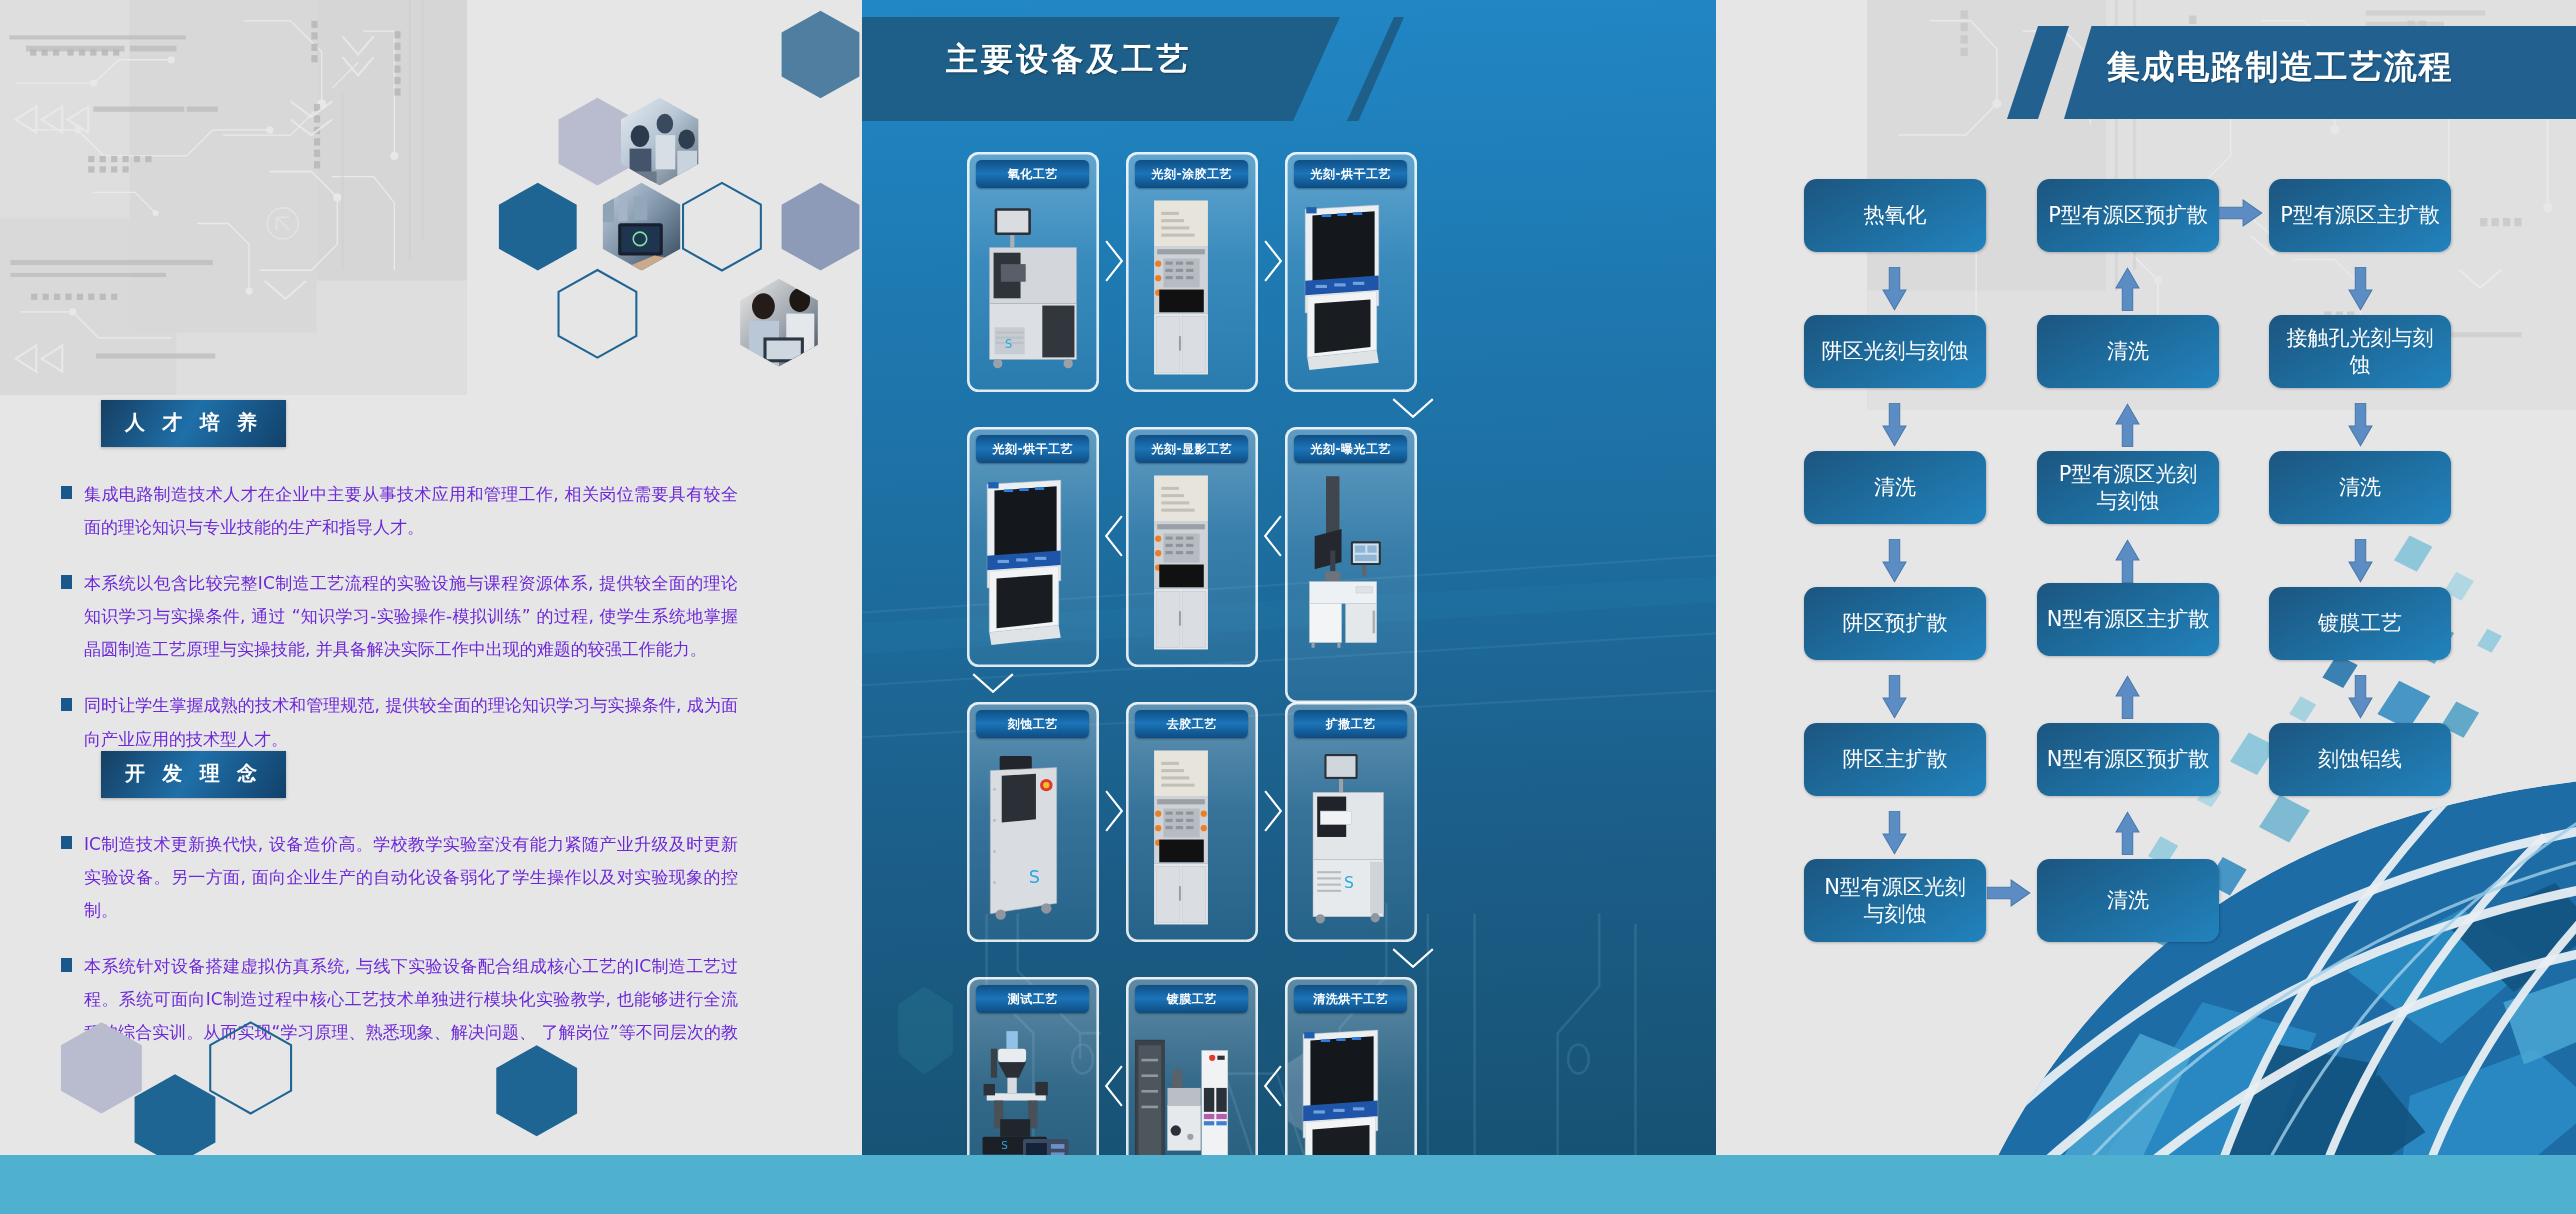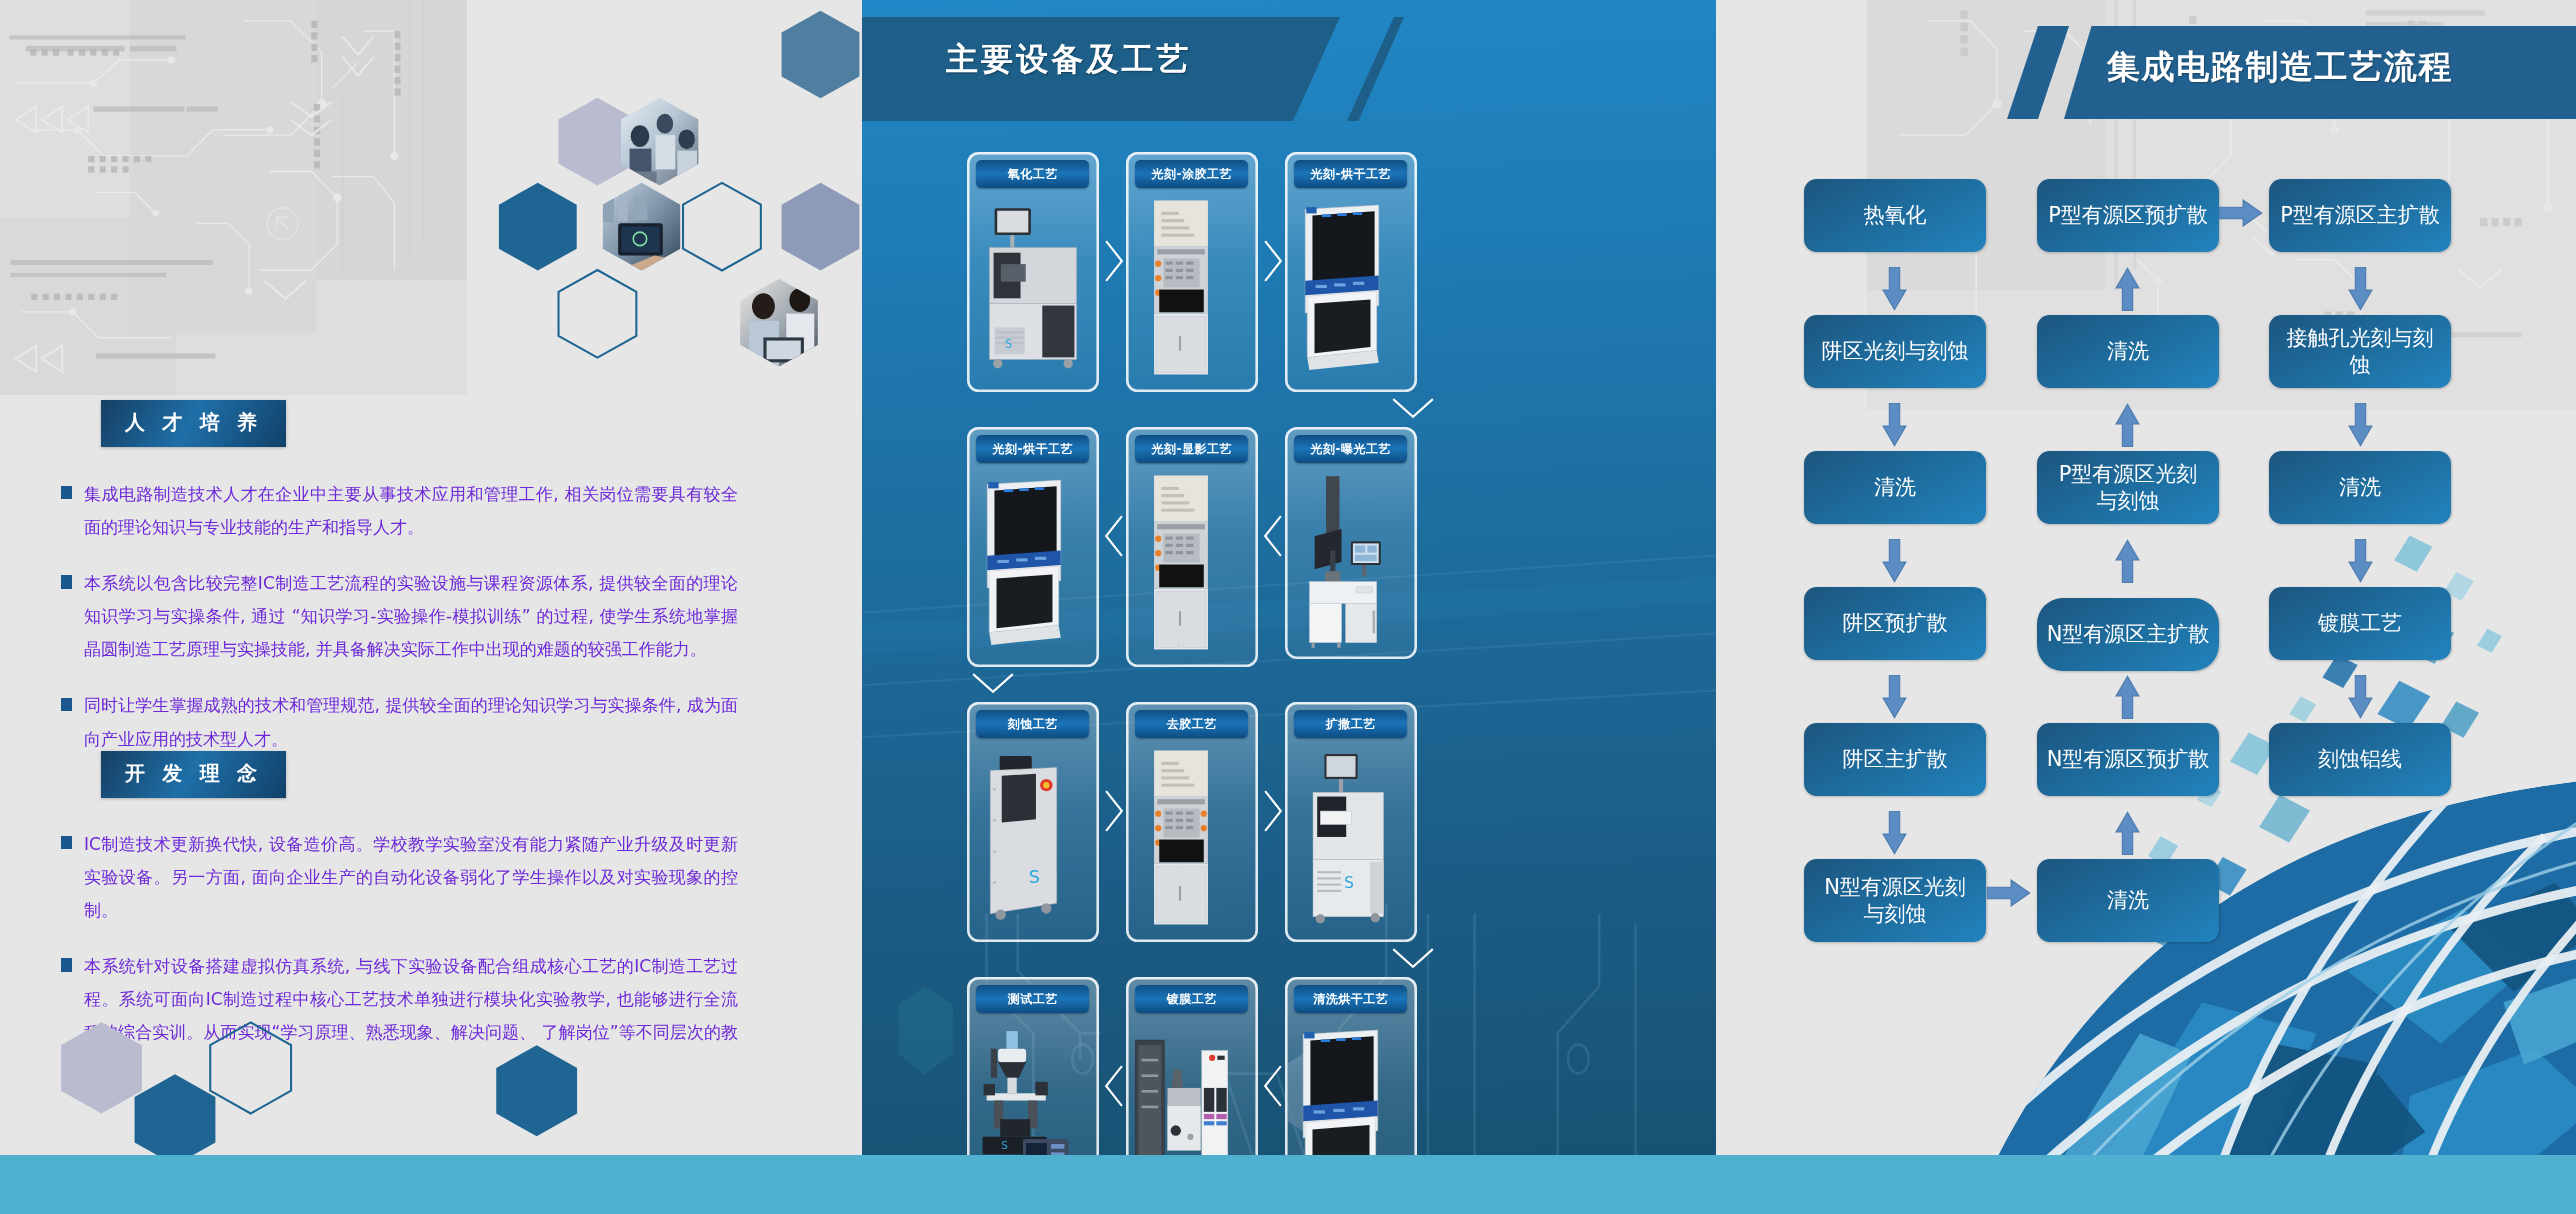--- a/index.html
+++ b/index.html
@@ -469,21 +469,21 @@
         <circle cx="12" cy="122" r="6" fill="#e8802a"></circle>
           <circle cx="12" cy="150" r="6" fill="#e8802a"></circle>
           <circle cx="12" cy="178" r="6" fill="#e8802a"></circle>
         <rect x="14" y="172" width="86" height="44" fill="#111"></rect>
         <rect x="4" y="218" width="104" height="118" fill="#e3e6e9"></rect>
         <rect x="8" y="224" width="46" height="108" fill="#dadde1" stroke="#c0c4c8"></rect>
         <rect x="58" y="224" width="46" height="108" fill="#dadde1" stroke="#c0c4c8"></rect>
         <rect x="52" y="262" width="4" height="28" fill="#9aa0a6"></rect>
       </svg>
     </div>
-    <div class="eq-card" style="left:423px; top:427px; height:232px;border-radius:12px;">
+    <div class="eq-card" style="left:423px; top:427px; height:276px;">
       <div class="eq-label">光刻-曝光工艺</div>
       <svg class="eq-photo" style="left:9.3px;top:48px;width:93px;height:174px" viewBox="0 0 180 336">
         <rect x="62" y="2" width="26" height="116" fill="#40464e"></rect>
         <path d="M40 118 L92 104 L92 168 L40 182 Z" fill="#24282e"></path>
         <rect x="70" y="146" width="10" height="40" fill="#3a4048"></rect>
         <rect x="60" y="186" width="30" height="22" fill="#6b737c"></rect>
         <rect x="110" y="128" width="58" height="46" rx="3" fill="#2b3038"></rect>
         <rect x="114" y="132" width="50" height="38" fill="#cfe0ef"></rect>
         <g fill="#8fb6d6">
             <rect x="118" y="136" width="20" height="14"></rect>
@@ -853,21 +853,21 @@
         </svg>
       <div class="fbox" style="left:233px; top:136px;  height:73px;">清洗</div>
       <svg class="arr-u" style="left:311px; top:224px;" viewBox="0 0 48 84">
           <path d="M24 2 L46 40 L34 40 L34 84 L14 84 L14 40 L2 40 Z" fill="#5b8dc4" stroke="#4a78ab" stroke-width="2"></path>
         </svg>
       <div class="fbox" style="left:233px; top:272px;  height:73px; white-space:pre-line;">P型有源区光刻
 与刻蚀</div>
       <svg class="arr-u" style="left:311px; top:360px;" viewBox="0 0 48 84">
           <path d="M24 2 L46 40 L34 40 L34 84 L14 84 L14 40 L2 40 Z" fill="#5b8dc4" stroke="#4a78ab" stroke-width="2"></path>
         </svg>
-      <div class="fbox" style="left:233px; top:419px;  height:73px;border-radius:26px;">N型有源区主扩散</div>
+      <div class="fbox" style="left:233px; top:404px;  height:73px;">N型有源区主扩散</div>
       <svg class="arr-u" style="left:311px; top:496px;" viewBox="0 0 48 84">
           <path d="M24 2 L46 40 L34 40 L34 84 L14 84 L14 40 L2 40 Z" fill="#5b8dc4" stroke="#4a78ab" stroke-width="2"></path>
         </svg>
       <div class="fbox" style="left:233px; top:544px; height:73px;">N型有源区预扩散</div>
       <svg class="arr-u" style="left:311px; top:632px;" viewBox="0 0 48 84">
           <path d="M24 2 L46 40 L34 40 L34 84 L14 84 L14 40 L2 40 Z" fill="#5b8dc4" stroke="#4a78ab" stroke-width="2"></path>
         </svg>
       <div class="fbox" style="left:233px; top:680px; height:83px;">清洗</div>
       <svg class="arr-r" style="left:182px; top:700px;" viewBox="0 0 86 54">
           <path d="M2 16 L48 16 L48 2 L84 27 L48 52 L48 38 L2 38 Z" fill="#5b8dc4" stroke="#4a78ab" stroke-width="2"></path>

